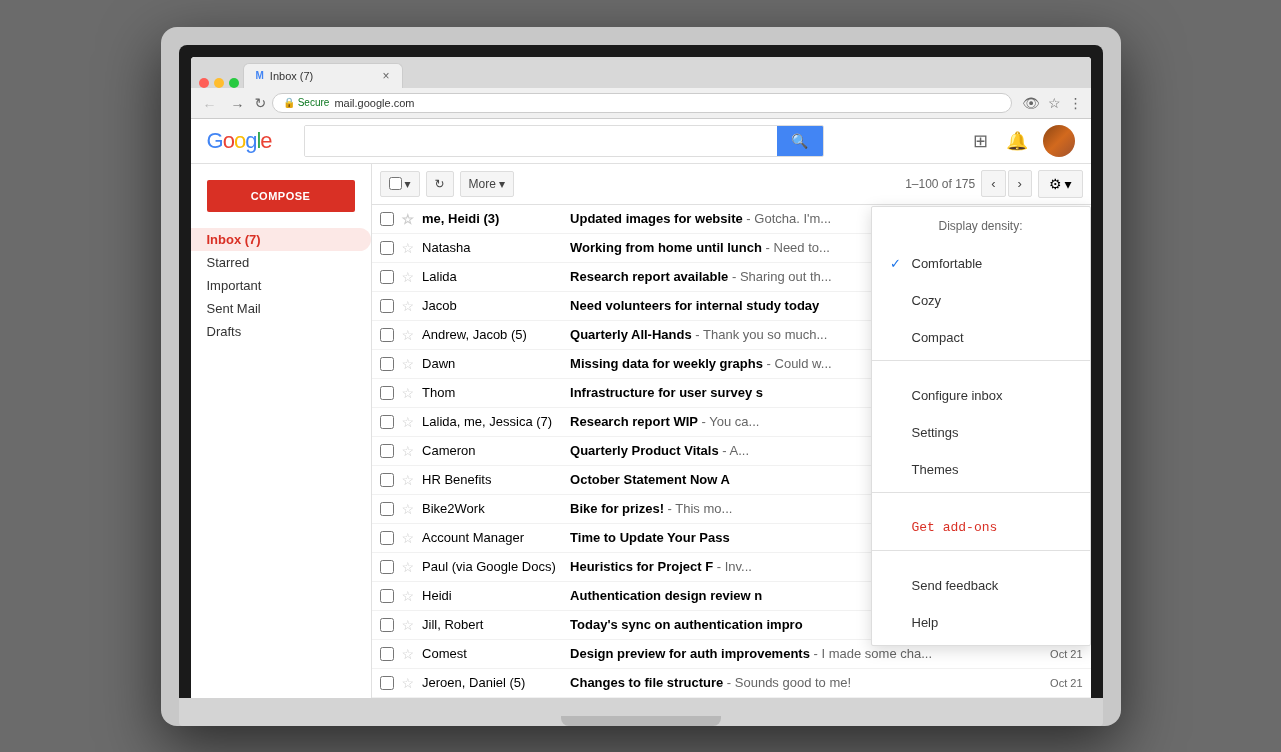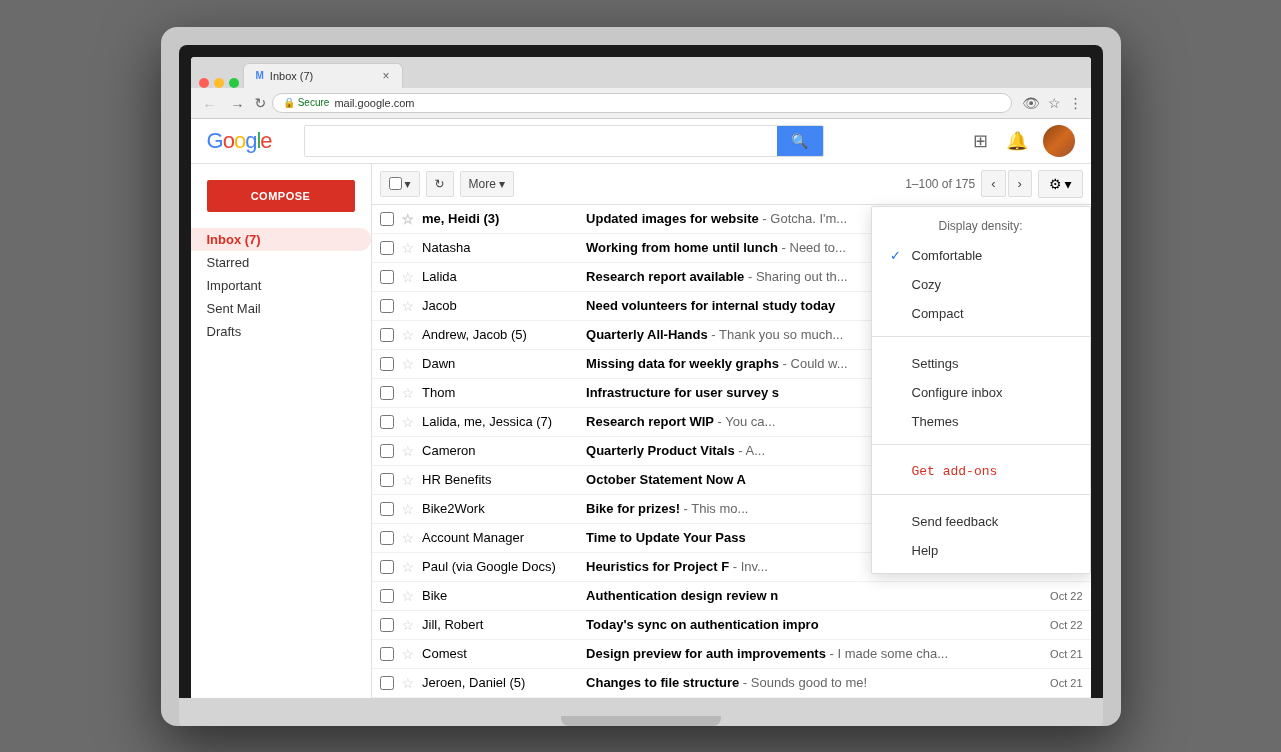--- a/index.html
+++ b/index.html
@@ -379,21 +379,20 @@
       white-space: nowrap;
       overflow: hidden;
       text-overflow: ellipsis;
     }
 
     .email-subject {
       flex: 1;
       white-space: nowrap;
       overflow: hidden;
       text-overflow: ellipsis;
-      margin-left: 16px;
     }
 
     .email-subject .subject-text { font-weight: bold; }
     .email-subject .snippet { color: #666; font-weight: normal; }
 
     .email-date {
       color: #666;
       font-size: 11px;
       white-space: nowrap;
       margin-left: 8px;
@@ -428,20 +427,21 @@
     }
 
     .dropdown-item {
       display: flex;
       align-items: center;
       padding: 7px 16px;
       font-size: 13px;
       color: #333;
       cursor: pointer;
       gap: 8px;
+      margin-top: 8px;
     }
 
     .dropdown-item.checked::before {
       content: '✓';
       color: #1a73e8;
       width: 16px;
     }
 
     .dropdown-item.unchecked::before {
       content: '';
@@ -572,22 +572,22 @@
               </div>
 
               <div class="settings-dropdown">
                 <div class="dropdown-section">
                   <div class="dropdown-section-title">Display density:</div>
                   <div class="dropdown-item checked">Comfortable</div>
                   <div class="dropdown-item unchecked">Cozy</div>
                   <div class="dropdown-item unchecked">Compact</div>
                 </div>
                 <div class="dropdown-section">
+                  <div class="dropdown-item unchecked">Configure inbox</div>
                   <div class="dropdown-item unchecked">Settings</div>
-                  <div class="dropdown-item unchecked">Configure inbox</div>
                   <div class="dropdown-item unchecked">Themes</div>
                 </div>
                 <div class="dropdown-section">
                   <div class="dropdown-item red-link">Get add-ons</div>
                 </div>
                 <div class="dropdown-section">
                   <div class="dropdown-item unchecked">Send feedback</div>
                   <div class="dropdown-item unchecked">Help</div>
                 </div>
               </div>
@@ -720,21 +720,21 @@
     <span class="email-sender">Paul (via Google Docs)</span>
     <span class="email-subject">
       <span class="subject-text">Heuristics for Project F</span>
       <span class="snippet"> - Inv...</span>
     </span>
 
   </div>
                 <div class="email-row">
     <input type="checkbox" class="email-checkbox" style="">
     <span class="email-star">☆</span>
-    <span class="email-sender">Bike</span>
+    <span class="email-sender">Heidi</span>
     <span class="email-subject">
       <span class="subject-text">Authentication design review n</span>
       
     </span>
     <span class="email-date">Oct 22</span>
   </div>
                 <div class="email-row">
     <input type="checkbox" class="email-checkbox" style="">
     <span class="email-star">☆</span>
     <span class="email-sender">Jill, Robert</span>

